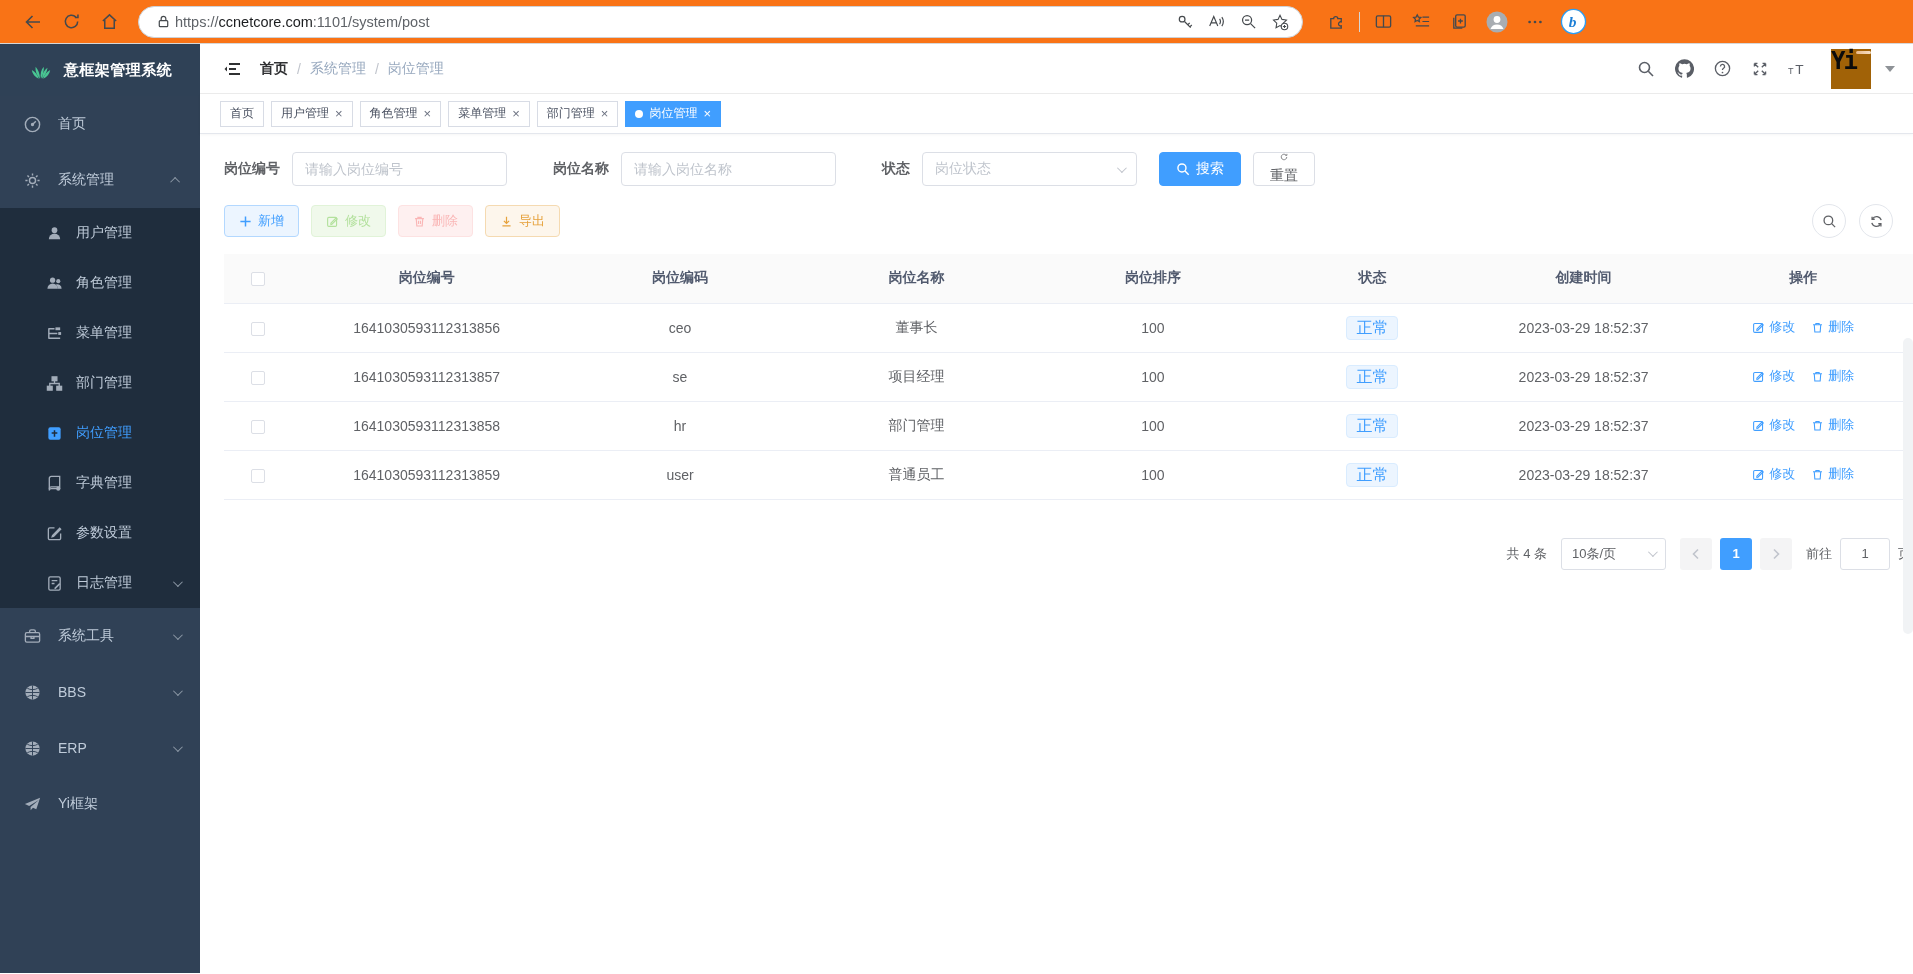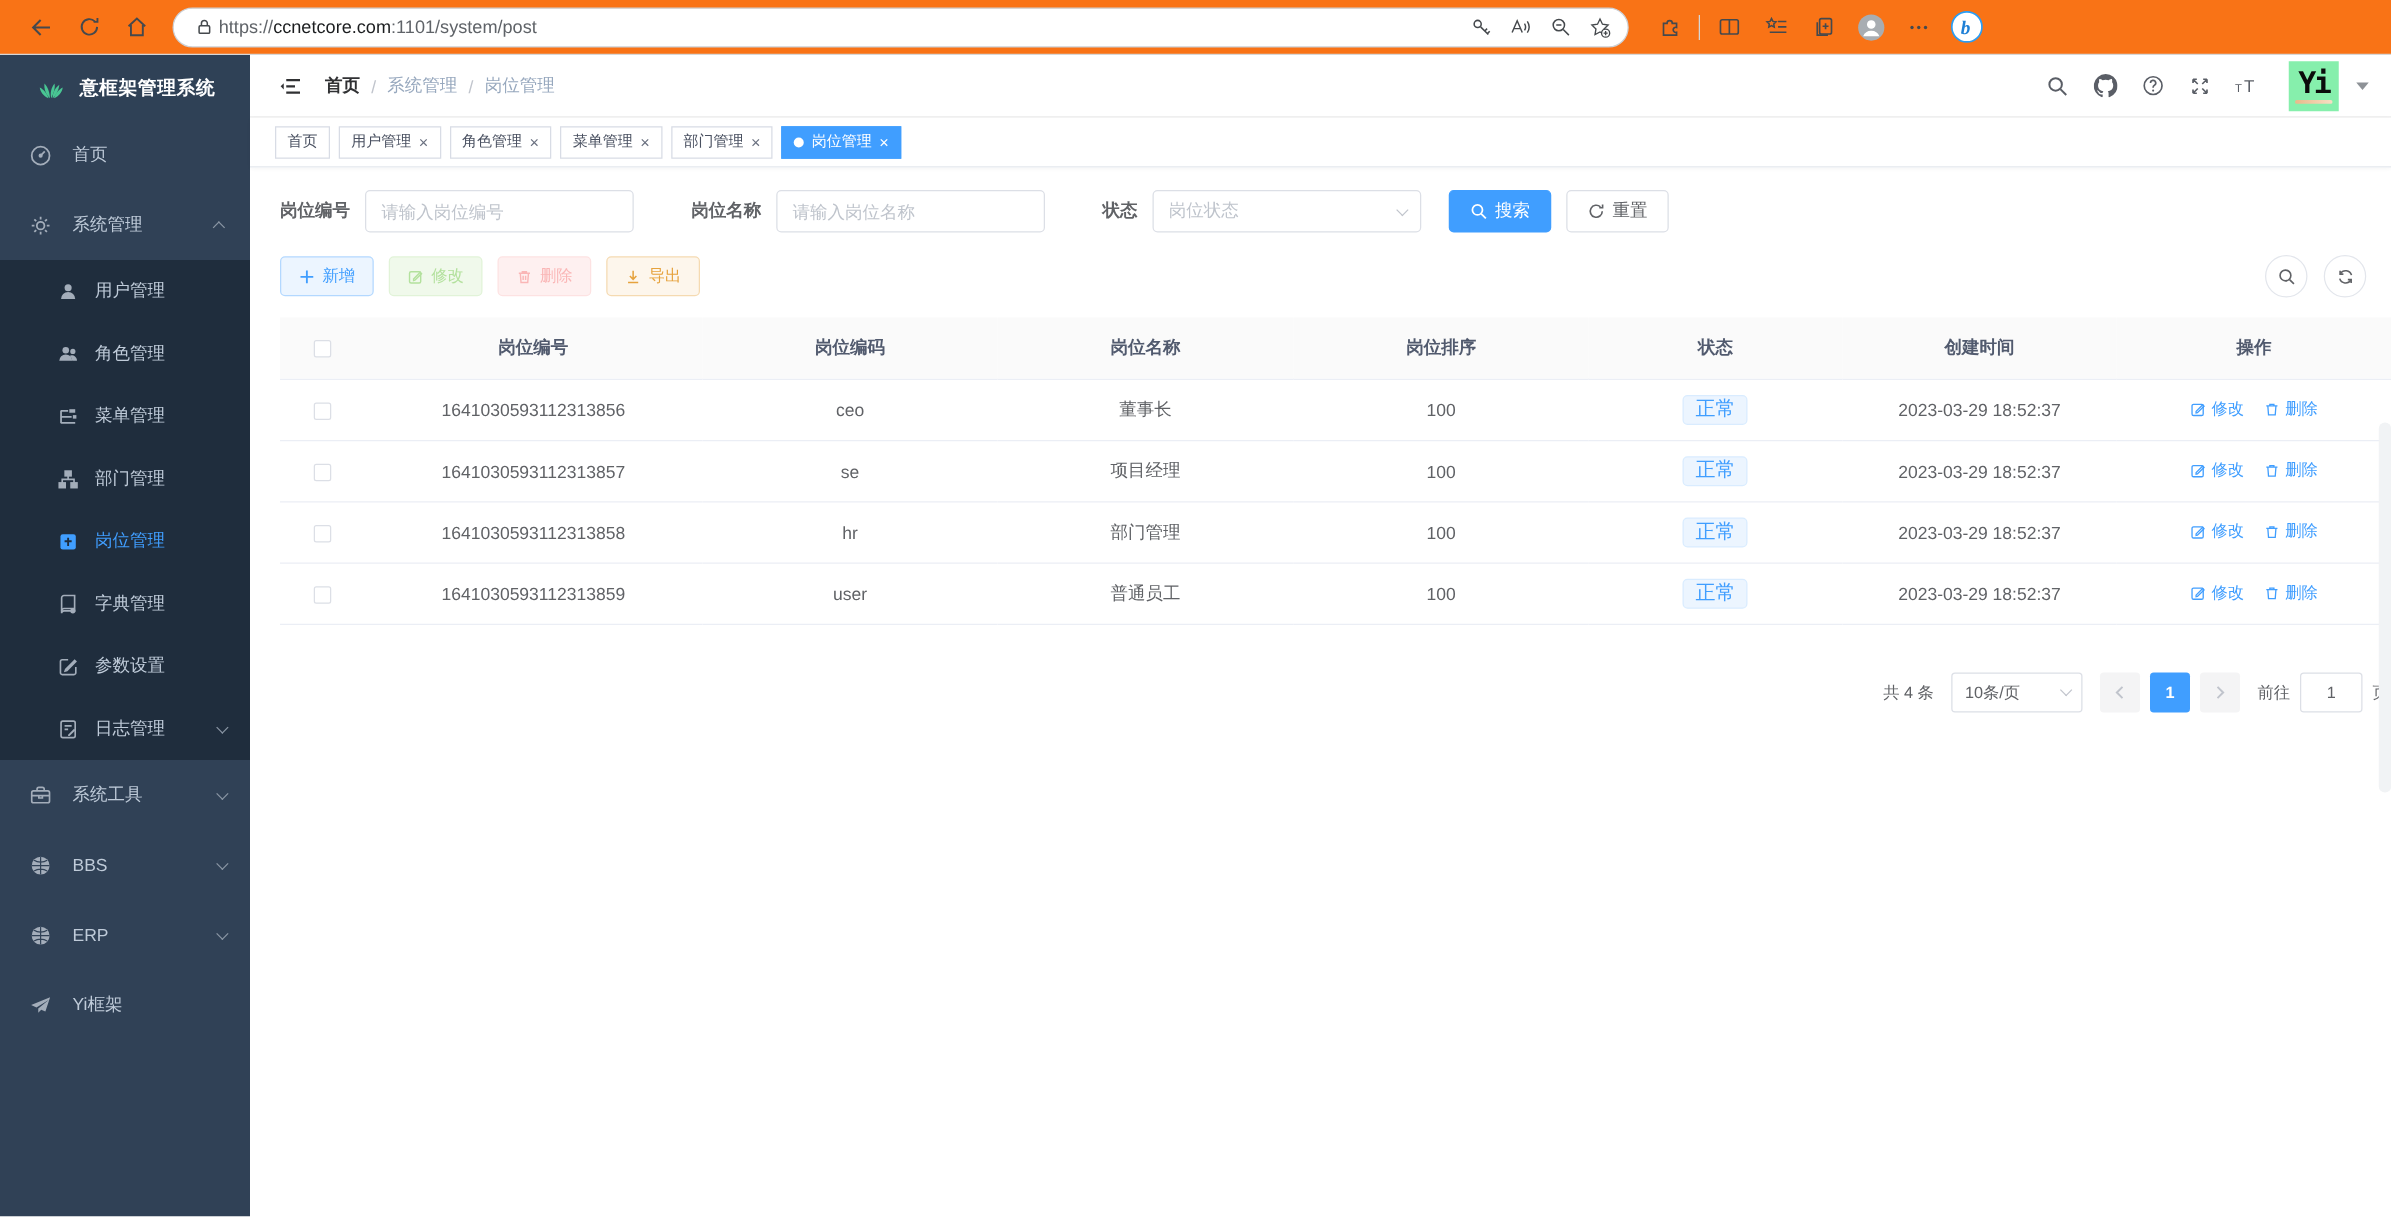--- a/index.html
+++ b/index.html
@@ -40,21 +40,21 @@
 
   
   .navbar { height:50px; border-bottom:1px solid #ececec; display:flex; align-items:center; padding:0 18px; }
   .fold-btn { width:28px; height:28px; display:flex; align-items:center; justify-content:center; color:#303133; cursor:pointer; }
   .breadcrumb { display:flex; align-items:center; gap:9px; margin-left:14px; font-size:14px; }
   .crumb-first { color:#303133; font-weight:bold; }
   .crumb-sep { color:#c0c4cc; }
   .crumb { color:#97a8be; }
   .nav-right { margin-left:auto; display:flex; align-items:center; gap:8px; }
   .nicon { width:30px; height:30px; display:flex; align-items:center; justify-content:center; color:#5a5e66; cursor:pointer; }
-  .avatar-box { width:40px; height:40px; background:#86efac; margin-left:10px; display:flex; flex-direction:column; align-items:center; justify-content:center; cursor:pointer; }
+  .avatar-box { width:40px; height:40px; background:#a16207; margin-left:10px; display:flex; flex-direction:row; align-items:flex-start; justify-content:center; cursor:pointer; }
   .avatar-glyph { font-family:"DejaVu Sans Mono",monospace; font-weight:bold; font-size:24px; line-height:24px; color:#0b0b0b; letter-spacing:-2px; }
   .avatar-bar { width:30px; height:3px; margin-top:2px; background:linear-gradient(90deg,#e8b98a,#f7dfc4); border-radius:2px; }
   .caret-down { width:0; height:0; border-left:5px solid transparent; border-right:5px solid transparent; border-top:6px solid #8e9297; margin-left:6px; cursor:pointer; }
 
   
   .tags-bar { height:40px; border-bottom:1px solid #e4e7ed; box-shadow:0 1px 3px rgba(0,0,0,.04); display:flex; align-items:center; padding:0 20px; gap:7px; }
   .tag-item { height:26px; border:1px solid #d8dce5; background:#fff; color:#495060; font-size:12px; display:flex; align-items:center; padding:0 9px; cursor:pointer; }
   .tag-item .tclose { margin-left:6px; font-size:13px; color:#6b7180; line-height:1; }
   .tag-item.active { background:#409eff; border-color:#409eff; color:#fff; }
   .tag-item.active .tdot { width:8px; height:8px; border-radius:50%; background:#fff; margin-right:6px; }
@@ -66,21 +66,21 @@
   .f-label { font-weight:bold; color:#606266; margin-right:12px; font-size:14px; }
   .f-input { width:215px; height:34px; border:1px solid #dcdfe6; border-radius:4px; padding:0 12px; font-size:14px; color:#606266; outline:none; font-family:inherit; }
   .f-input::placeholder { color:#bfc4cc; }
   .f-group { display:flex; align-items:center; margin-right:46px; }
   .f-select { width:215px; height:34px; border:1px solid #dcdfe6; border-radius:4px; padding:0 12px; display:flex; align-items:center; justify-content:space-between; color:#bfc4cc; cursor:pointer; }
   .sel-caret { width:7px; height:7px; border-right:1.3px solid #c0c4cc; border-bottom:1.3px solid #c0c4cc; transform:rotate(45deg) translateY(-2px); }
   .btn { height:34px; border-radius:4px; border:1px solid transparent; display:inline-flex; align-items:center; gap:6px; padding:0 16px; font-size:14px; cursor:pointer; font-family:inherit; background:#fff; }
   .btn-primary { background:#409eff; border-color:#409eff; color:#fff;text-align:center; }
   .btn-plain { border-color:#dcdfe6; color:#606266; }
   .filter-row .btn-primary { margin-left:22px; }
-  .filter-row .btn-plain { margin-left:12px; }
+  .filter-row .btn-plain { margin-left:12px;flex-direction:column; }
 
   .toolbar-row { display:flex; align-items:center; margin-bottom:16px; padding-right:20px; }
   .tbtn { height:32px; border-radius:4px; display:inline-flex; align-items:center; gap:6px; padding:0 14px; font-size:13px; cursor:pointer; margin-right:12px; border:1px solid; font-family:inherit; }
   .tbtn-add { color:#409eff; background:#ecf5ff; border-color:#b3d8ff; }
   .tbtn-edit { color:#b3e19d; background:#f0f9eb; border-color:#e1f3d8; cursor:not-allowed; }
   .tbtn-del { color:#fab6b6; background:#fef0f0; border-color:#fde2e2; cursor:not-allowed; }
   .tbtn-export { color:#e6a23c; background:#fdf6ec; border-color:#f5dab1; }
   .toolbar-right { margin-left:auto; display:flex; gap:13px; }
   .circle-btn { width:34px; height:34px; border-radius:50%; border:1px solid #e3e6ec; background:#fff; color:#606266; display:flex; align-items:center; justify-content:center; cursor:pointer; }
 

